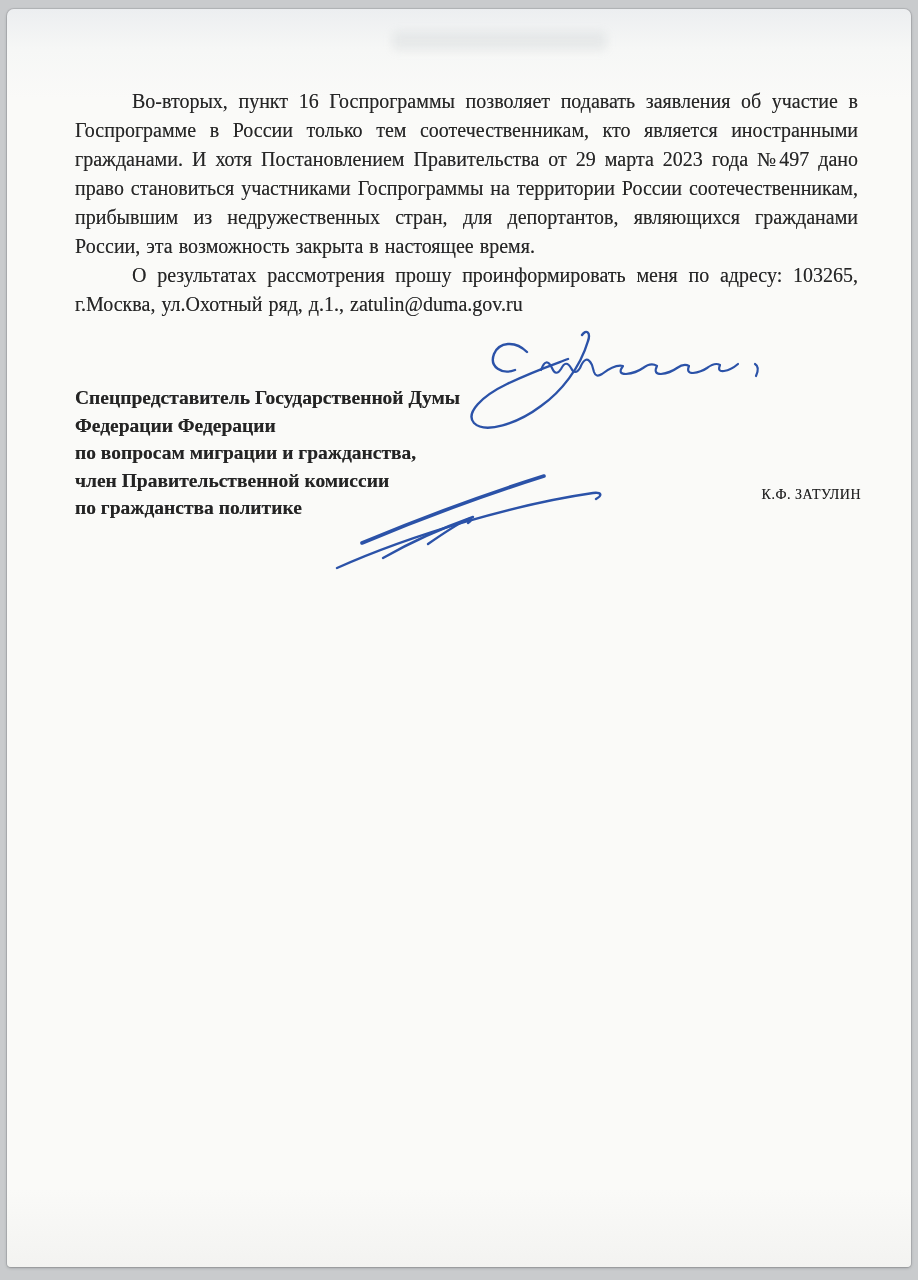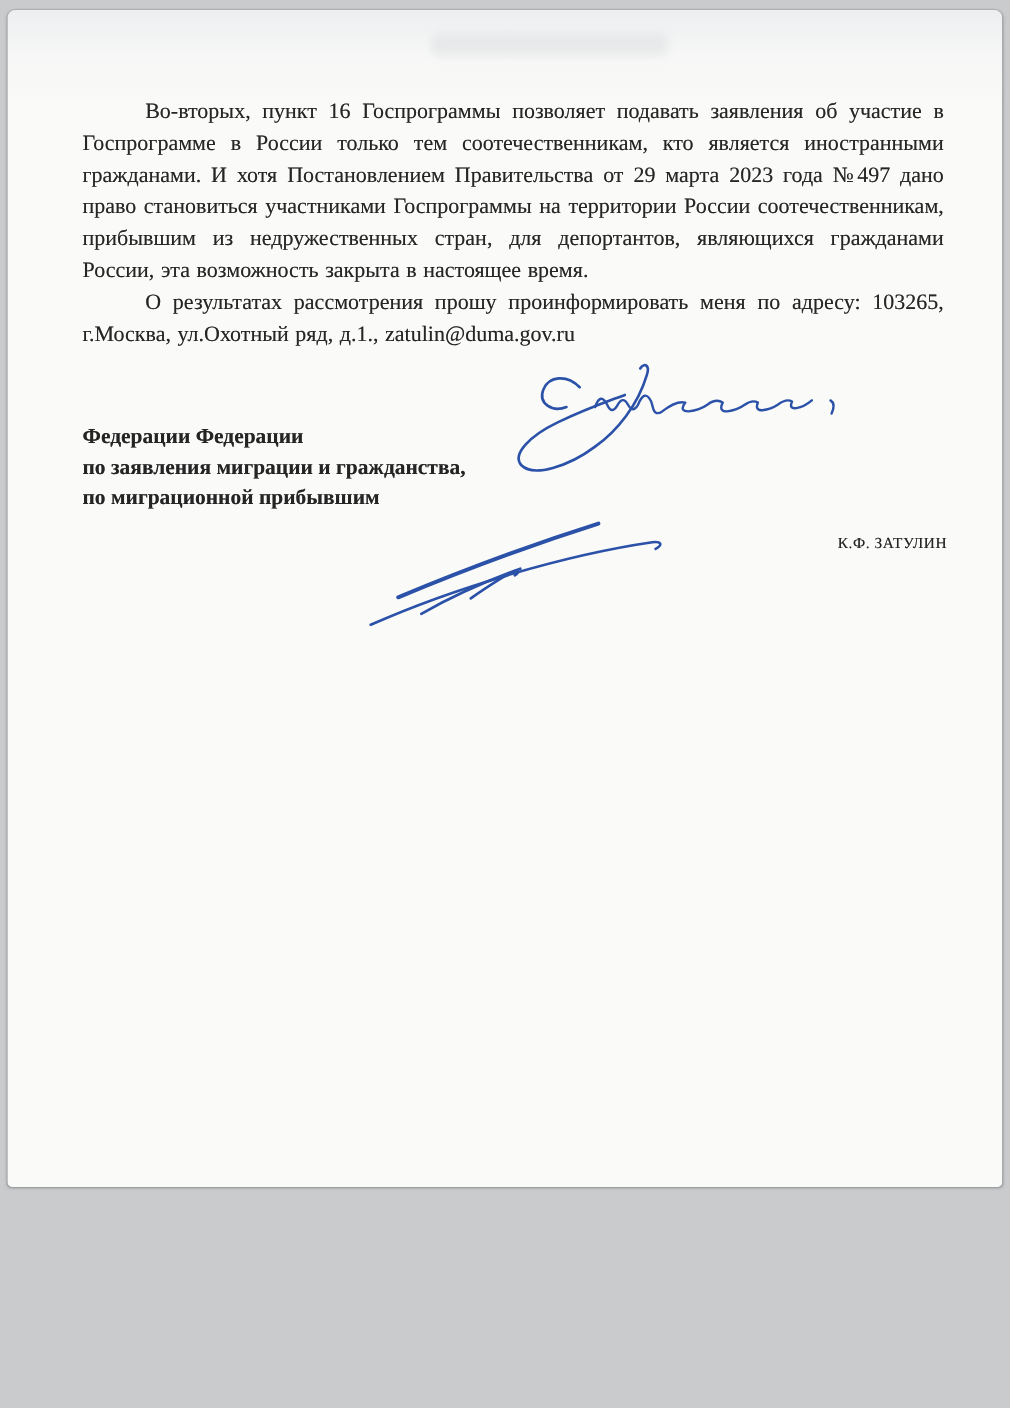--- a/index.html
+++ b/index.html
@@ -12,21 +12,21 @@
     background: #c9cbcd;
     position: relative;
     overflow: hidden;
     font-family: "Liberation Serif", "DejaVu Serif", serif;
   }
   .scan-page {
     position: absolute;
     left: 7px;
     top: 9px;
     width: 904px;
-    height: 1070px;
+    height: 1258px;
     background: linear-gradient(180deg, #eceef0 0px, #f6f7f6 40px, #fafaf8 90px, #fafaf8 1180px, #f3f3f1 1258px);
     border-radius: 7px 7px 4px 4px;
     box-shadow: 0 1px 3px rgba(60,62,66,0.35), 0 0 0 1px rgba(150,152,155,0.35);
   }
   .bleed-smudge {
     position: absolute;
     left: 385px;
     top: 22px;
     width: 215px;
     height: 20px;
@@ -106,23 +106,25 @@
   </div>
 
   <svg class="handwriting-svg closing-sig" viewBox="0 0 320 112" role="img" aria-label="С уважением,">
     <path stroke-width="2.4" d="M 72,26 C 60,14 44,16 39,28 C 34,41 47,49 60,44" stroke="#2b52a8"></path>
     <path stroke-width="2.4" d="M 127,9 C 131,3 136,6 133,15 C 125,42 106,66 86,80 C 62,98 30,108 19,97 C 10,87 27,70 52,58 C 79,45 100,38 113,33" stroke="#2b52a8"></path>
     <path stroke-width="2.2" d="M 86,44 q 5,-14 11,-2 q 4,9 9,1 q 5,-10 10,-1 q 4,8 9,0 q 6,-15 12,-3 l 2,7 q 2,6 8,2 q 13,-10 21,-8 q -6,8 3,8 q 10,-1 17,-6 q 8,-6 14,-2 q -4,8 4,8 q 9,-1 16,-6 q 7,-5 12,-2 q -3,7 4,7 q 8,-1 14,-5 q 8,-6 13,-3 q -3,7 4,6 q 7,-1 14,-7" stroke="#2b52a8"></path>
     <path stroke-width="2.2" d="M 300,38 q 5,3 1,12" stroke="#2b52a8"></path>
   </svg>
 
   <div class="sig-title-block">
+    <div>Спецпредставитель Государственной Думы</div>
     <div>Федерации Федерации</div>
-    <div>по заявления миграции и гражданства,</div>
-    <div>по миграционной прибывшим</div>
+    <div>по вопросам миграции и гражданства,</div>
+    <div>член Правительственной комиссии</div>
+    <div>по гражданства политике</div>
   </div>
 
   <div class="signer-name">К.Ф. ЗАТУЛИН</div>
 
   <svg class="handwriting-svg name-sig" viewBox="0 0 300 118" role="img" aria-label="signature">
     <path stroke-width="2.4" d="M 12,106 C 88,72 192,42 268,31 C 276,30 278,33 271,37" stroke="#2b52a8"></path>
     <path stroke-width="3.6" d="M 37,81 C 92,58 162,32 219,14" stroke="#2b52a8"></path>
     <path stroke-width="2.4" d="M 58,96 C 86,80 120,65 148,55" stroke="#2b52a8"></path>
     <path stroke-width="2.4" d="M 103,82 C 116,73 131,63 141,58 C 146,55 148,58 143,61" stroke="#2b52a8"></path>
   </svg>

